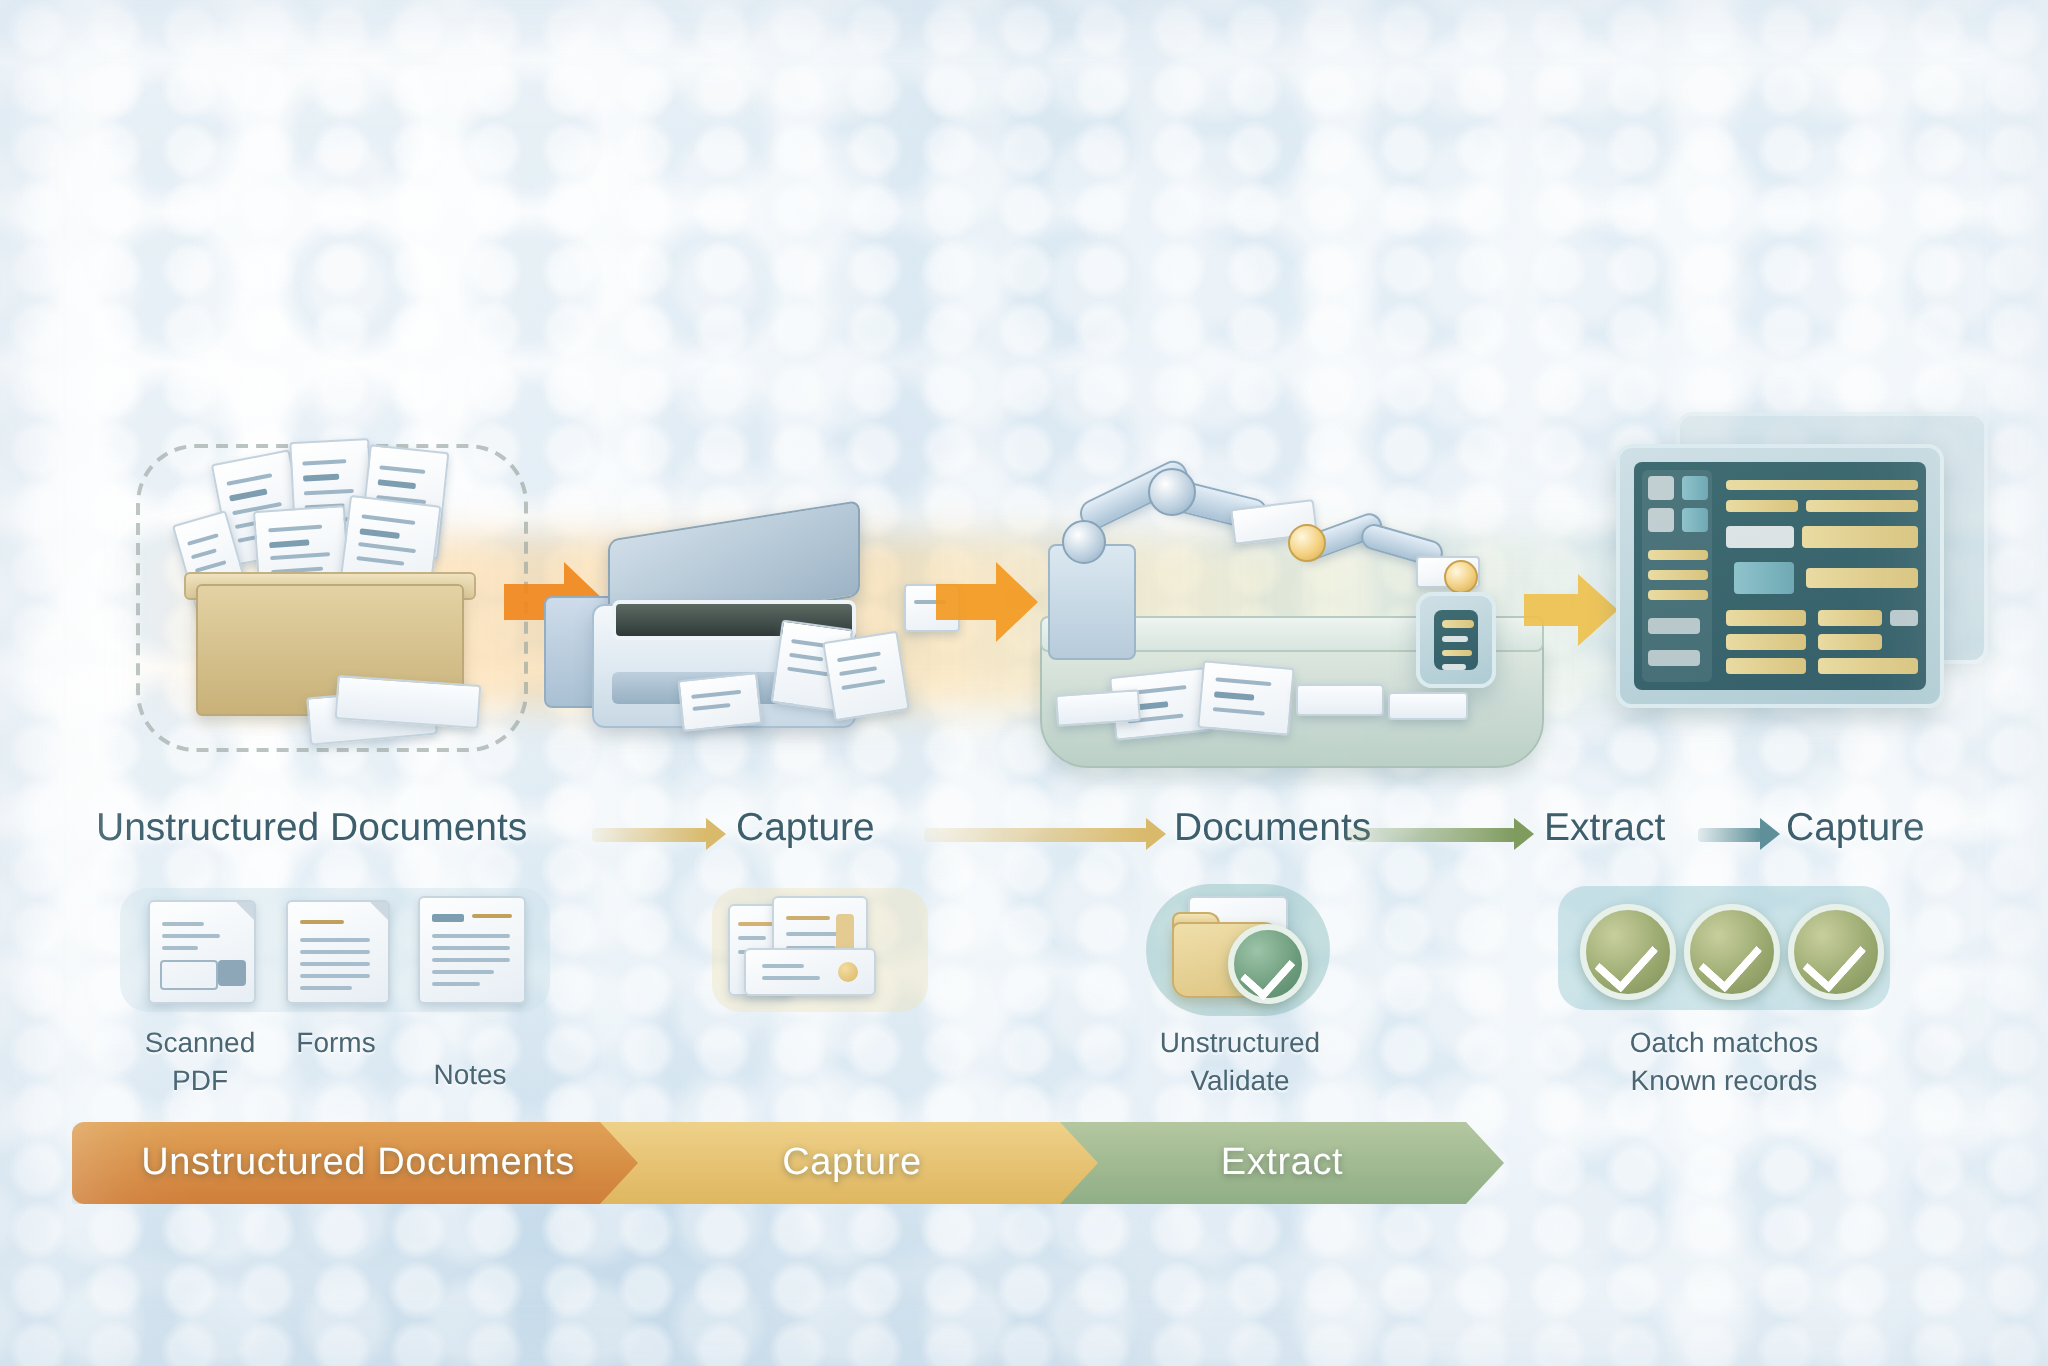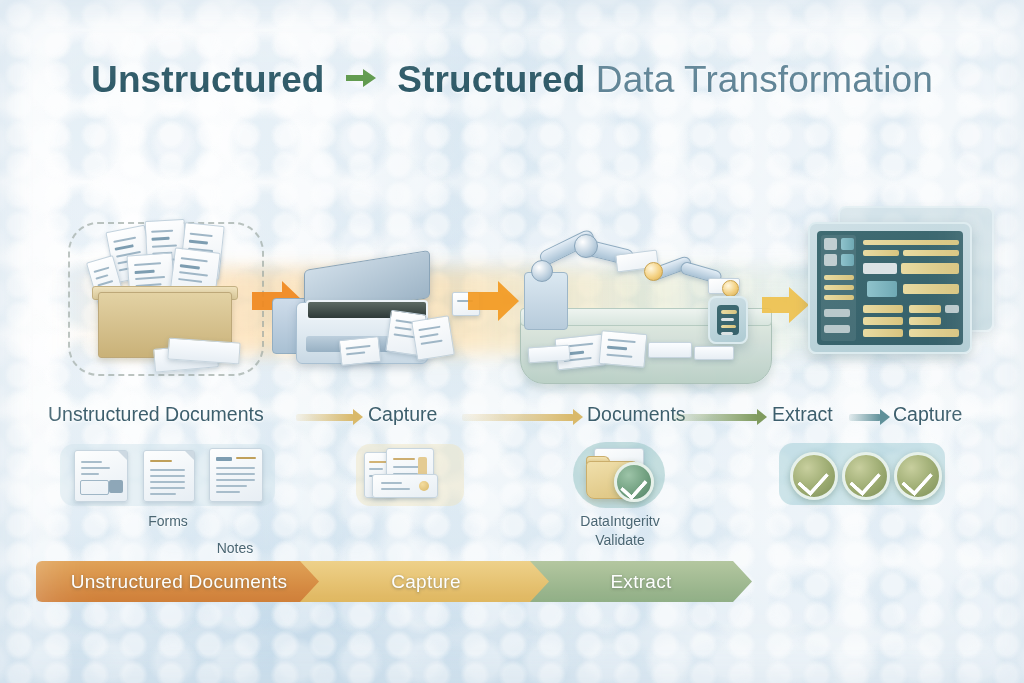--- a/index.html
+++ b/index.html
@@ -145,30 +145,20 @@
     border-radius:6px 0 0 6px;}
   .chev span{color:#fdfefe;font-size:19px;letter-spacing:.3px;
     text-shadow:0 1px 3px rgba(70,80,70,.5);white-space:nowrap;}
 </style>
 </head>
 <body>
 
 <div id="poster">
   <div id="bokeh"></div>
 
-  <div id="title">
-    <span class="t-bold">Unstructured</span>
-    <span id="title-arrow">
-      <svg width="34" height="22" viewBox="0 0 34 22" aria-hidden="true">
-        <path d="M2 8 H19 V2 L32 11 L19 20 V14 H2 Z" fill="#5f9a4d"></path>
-      </svg>
-    </span>
-    <span class="t-bold">Structured</span>
-    <span class="t-light">Data Transformation</span>
-  </div>
 
   <div id="scene">
     <div class="scene-glow"></div>
 
     <div class="dash-frame"></div>
     <div>
       <div class="doc" style="left:110px;top:78px;width:38px;height:50px;transform:rotate(-11deg);">
         <i style="top:9px;width:60%"></i>
           <b style="top:16px;width:48%"></b>
           <i style="top:24px;width:66%"></i>
@@ -346,20 +336,24 @@
   <div>
     <div class="mini-doc" style="left:74px;top:450px;width:52px;height:50px;">
       <div class="fold"></div>
       <i style="top:10px;width:40%"></i>
         <i style="top:16px;width:56%"></i>
         <i style="top:22px;width:34%"></i>
       <div style="position:absolute;left:10%;top:29px;width:52%;height:13px;border:1.5px solid #9fb6c6;border-radius:2px;"></div>
       <div style="position:absolute;left:66%;top:29px;width:26%;height:13px;background:#8ea7b8;border-radius:2px;"></div>
     </div>
   </div>
+  <div class="icon-caption" style="left:50px;top:512px;width:100px;">
+    <div>Scanned</div>
+    <div>PDF</div>
+  </div>
 
   <div>
     <div class="mini-doc" style="left:143px;top:450px;width:50px;height:50px;">
       <div class="fold"></div>
       <i style="top:9px;width:44%;background:#c0a05a"></i>
       <i style="top:18px;width:70%"></i>
         <i style="top:24px;width:70%"></i>
         <i style="top:30px;width:70%"></i>
       <i style="top:36px;width:70%"></i>
         <i style="top:42px;width:52%"></i>
@@ -371,21 +365,21 @@
     <div class="mini-doc" style="left:209px;top:448px;width:52px;height:52px;">
       <i style="top:8px;width:30%;background:#7d9db1;height:4px"></i>
       <i style="top:8px;left:50%;width:38%;background:#c0a05a"></i>
       <i style="top:18px;width:74%"></i>
         <i style="top:24px;width:74%"></i>
         <i style="top:30px;width:74%"></i>
       <i style="top:36px;width:60%"></i>
         <i style="top:42px;width:46%"></i>
     </div>
   </div>
-  <div class="icon-caption" style="left:195px;top:539px;width:80px;">Notes</div>
+  <div class="icon-caption" style="left:195px;top:528px;width:80px;">Notes</div>
 
   <div class="pane" style="left:356px;top:444px;width:108px;height:62px;background:rgba(240,228,190,.45);"></div>
   <div>
     <div class="mini-doc" style="left:364px;top:452px;width:30px;height:44px;">
       <i style="top:8px;width:60%;background:#d2b374"></i>
         <i style="top:15px;width:48%"></i>
         <i style="top:22px;width:62%"></i>
     </div>
     <div class="mini-doc" style="left:386px;top:448px;width:46px;height:46px;">
       <i style="top:9px;width:48%;background:#cdae70"></i>
@@ -402,31 +396,33 @@
   </div>
 
   <div class="pane" style="left:573px;top:442px;width:92px;height:66px;border-radius:46px;background:rgba(146,193,193,.5);"></div>
   <div>
     <div class="mini-doc" style="left:594px;top:448px;width:48px;height:26px;"></div>
     <div class="folder-tab" style="left:586px;top:456px;width:22px;height:7px;"></div>
     <div class="folder" style="left:586px;top:461px;width:52px;height:36px;"></div>
     <div class="check-circle" style="left:614px;top:462px;width:34px;height:34px;"></div>
   </div>
   <div class="icon-caption" style="left:558px;top:512px;width:124px;">
-    <div>DataIntgeritv</div>
+    <div>Unstructured</div>
     <div>Validate</div>
   </div>
 
   <div class="pane" style="left:779px;top:443px;width:166px;height:62px;background:rgba(150,200,208,.45);"></div>
   <div>
     <div class="check-circle olive-circle" style="left:790px;top:452px;width:42px;height:42px;"></div>
     <div class="check-circle olive-circle" style="left:842px;top:452px;width:42px;height:42px;"></div>
     <div class="check-circle olive-circle" style="left:894px;top:452px;width:42px;height:42px;"></div>
   </div>
   <div class="icon-caption" style="left:772px;top:512px;width:180px;">
+    <div>Oatch matchos</div>
+    <div>Known records</div>
   </div>
 
   <div id="ribbon">
     <div class="chev" style="left:36px;width:286px;background:linear-gradient(180deg,#e0a257,#cf7d36);">
       <span>Unstructured Documents</span>
     </div>
     <div class="chev" style="left:300px;width:252px;background:linear-gradient(180deg,#eed18a,#dfb65e);">
       <span>Capture</span>
     </div>
     <div class="chev" style="left:530px;width:222px;background:linear-gradient(180deg,#b4c7a0,#8fae85);">

